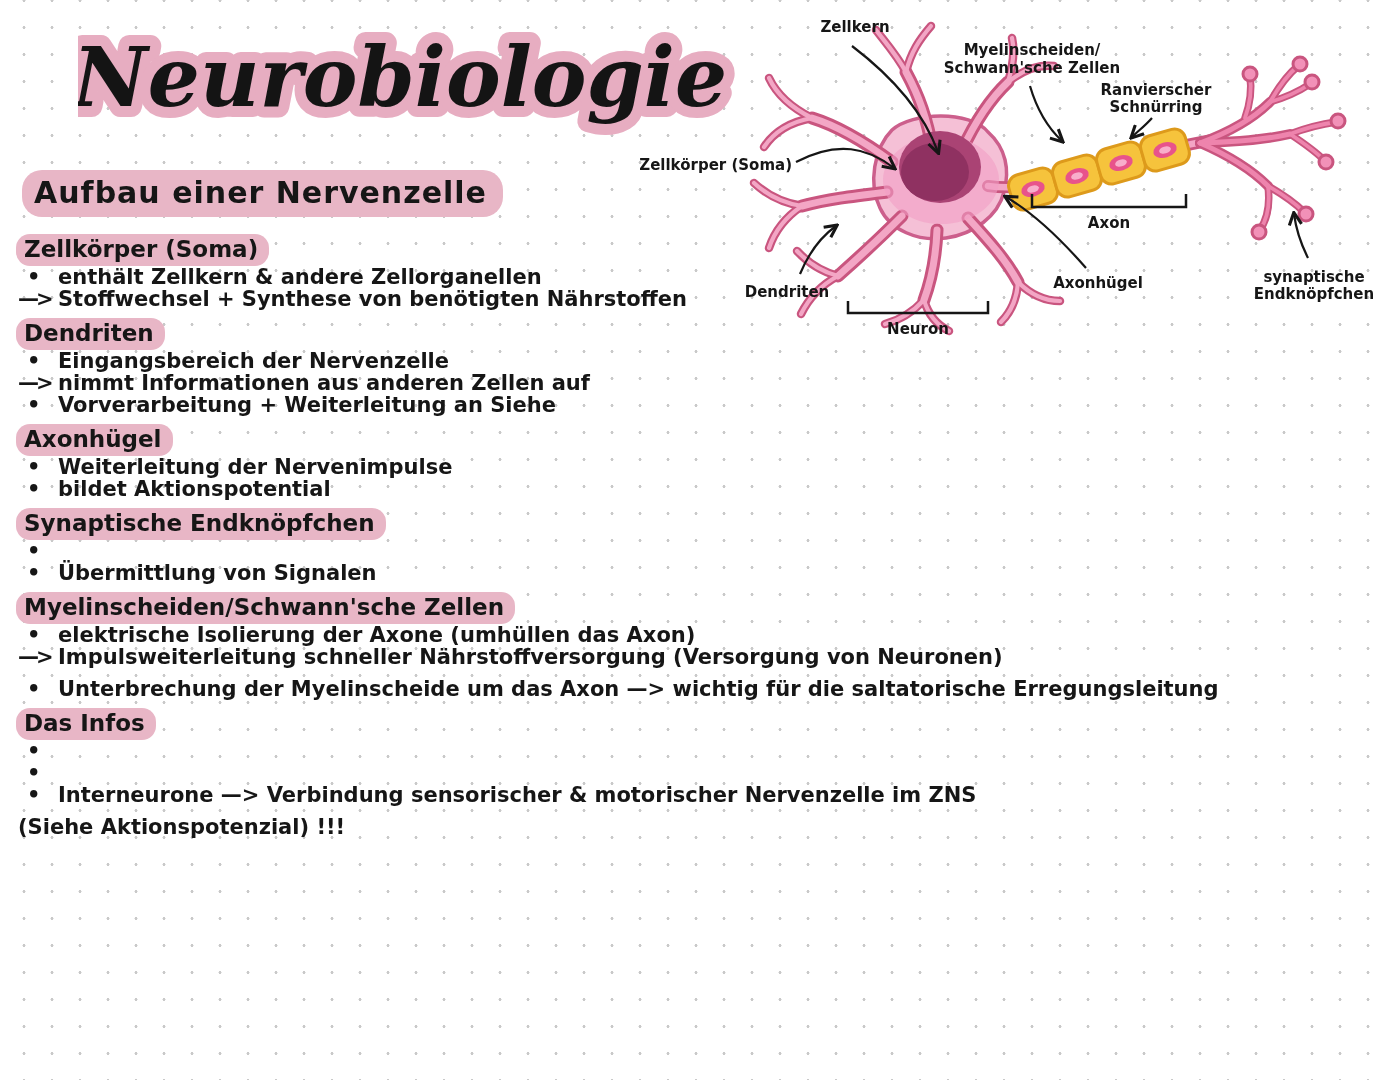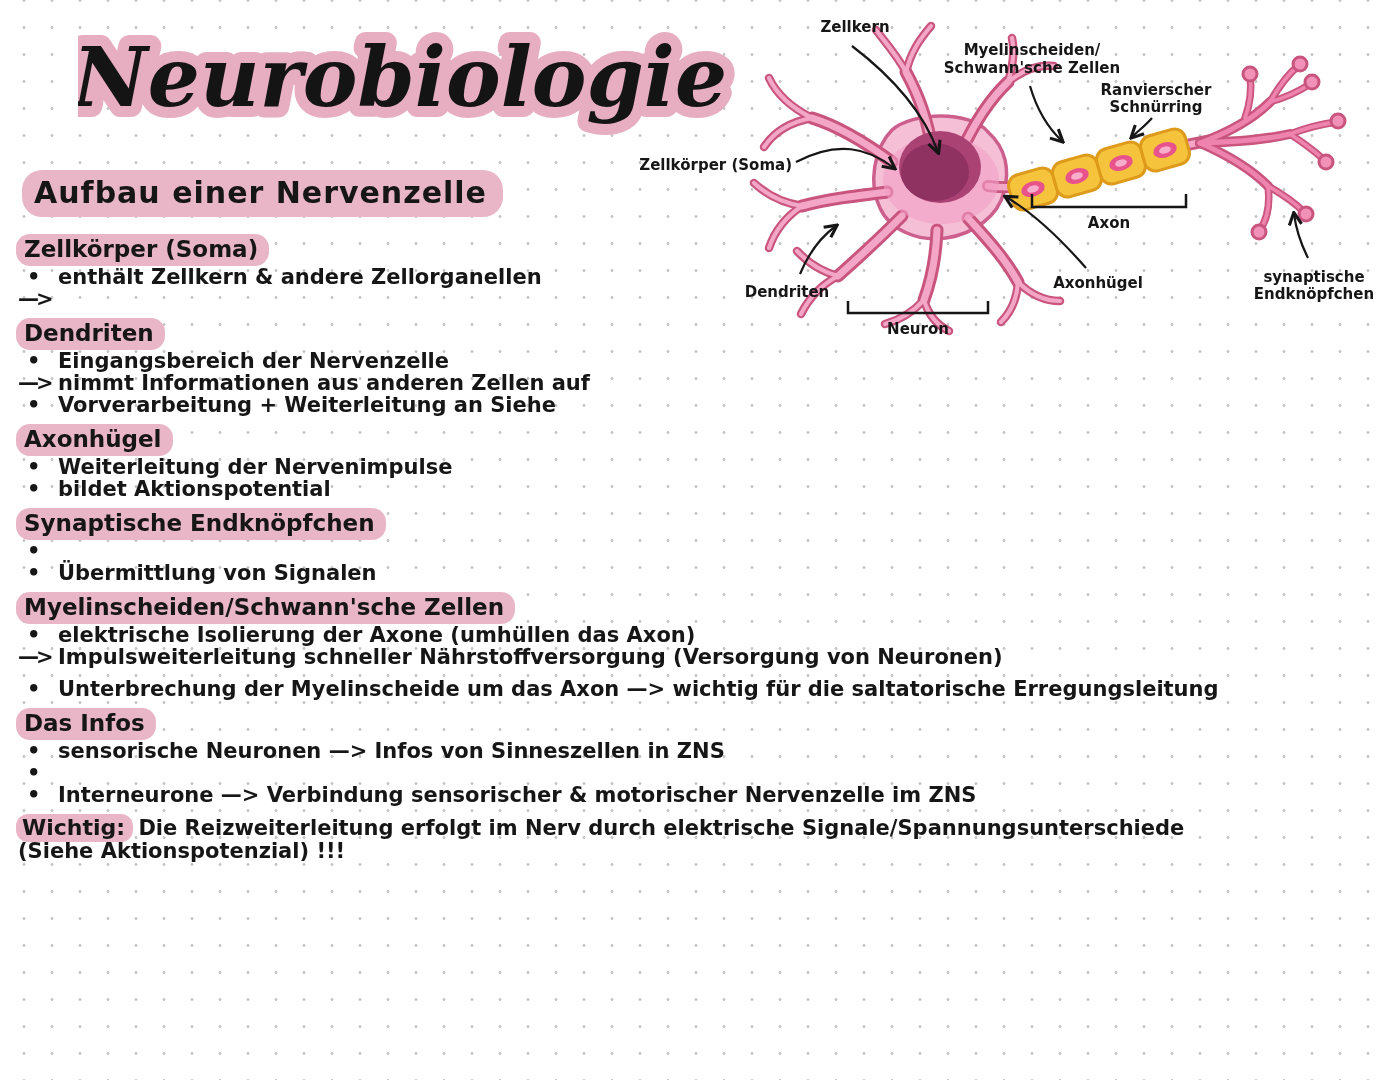--- a/index.html
+++ b/index.html
@@ -74,20 +74,21 @@
 <div class="content">
 
   <div class="sec">
     <div class="sec-h"><span class="hl">Zellkörper (Soma)</span></div>
     <div class="line">
         <span class="marker bullet">•</span>
         <span>enthält Zellkern &amp; andere Zellorganellen</span>
       </div>
     <div class="line">
         <span class="marker arrow">—&gt;</span>
+        <span>Stoffwechsel + Synthese von benötigten Nährstoffen</span>
       </div>
   </div>
 
   <div class="sec">
     <div class="sec-h"><span class="hl">Dendriten</span></div>
     <div class="line">
         <span class="marker bullet">•</span>
         <span>Eingangsbereich der Nervenzelle</span>
       </div>
     <div class="line">
@@ -139,33 +140,31 @@
     <div class="line">
         <span class="marker bullet">•</span>
         <span>Unterbrechung der Myelinscheide um das Axon —&gt; wichtig für die saltatorische Erregungsleitung</span>
       </div>
   </div>
 
   <div class="sec">
     <div class="sec-h"><span class="hl">Das Infos</span></div>
     <div class="line">
         <span class="marker bullet">•</span>
-        <span>sensorische Neuronen —&gt; Infos von Sinneszellen in ZNS</span>
       </div>
     <div class="line">
         <span class="marker bullet">•</span>
       </div>
     <div class="line">
         <span class="marker bullet">•</span>
         <span>Interneurone —&gt; Verbindung sensorischer &amp; motorischer Nervenzelle im ZNS</span>
       </div>
   </div>
 
   <div class="note-block">
-    <div><span class="hl">Wichtig:</span> <span>Die Reizweiterleitung erfolgt im Nerv durch elektrische Signale/Spannungsunterschiede</span></div>
     <div>(Siehe Aktionspotenzial) !!!</div>
   </div>
 
 </div>
 
 <svg class="diagram" width="754" height="345" viewBox="0 0 754 345">
   <defs>
     <marker id="ah" viewBox="0 0 10 10" refX="8" refY="5" markerWidth="7" markerHeight="7" orient="auto-start-reverse">
       <path d="M1,1 L9,5 L1,9" fill="none" stroke="#161616" stroke-width="2"></path>
     </marker>

